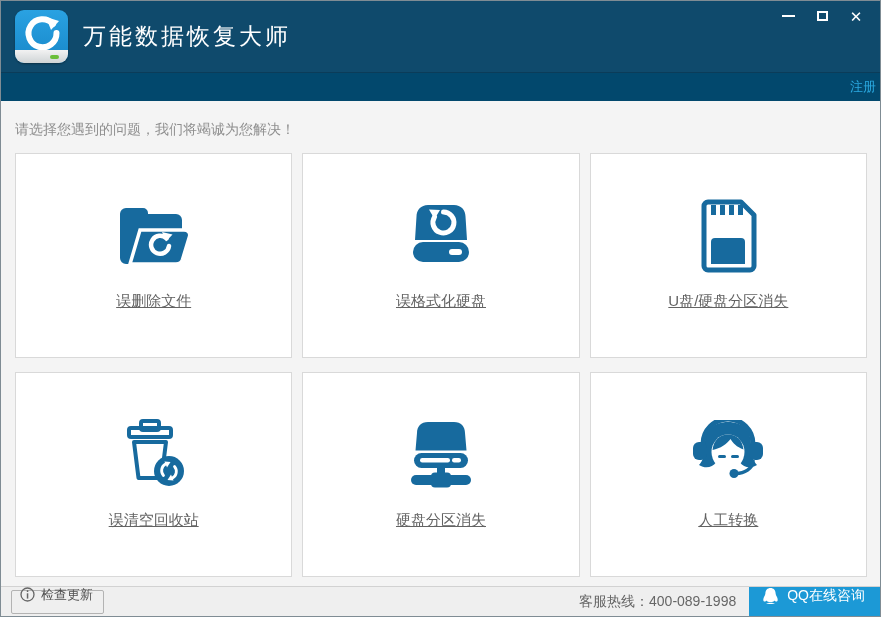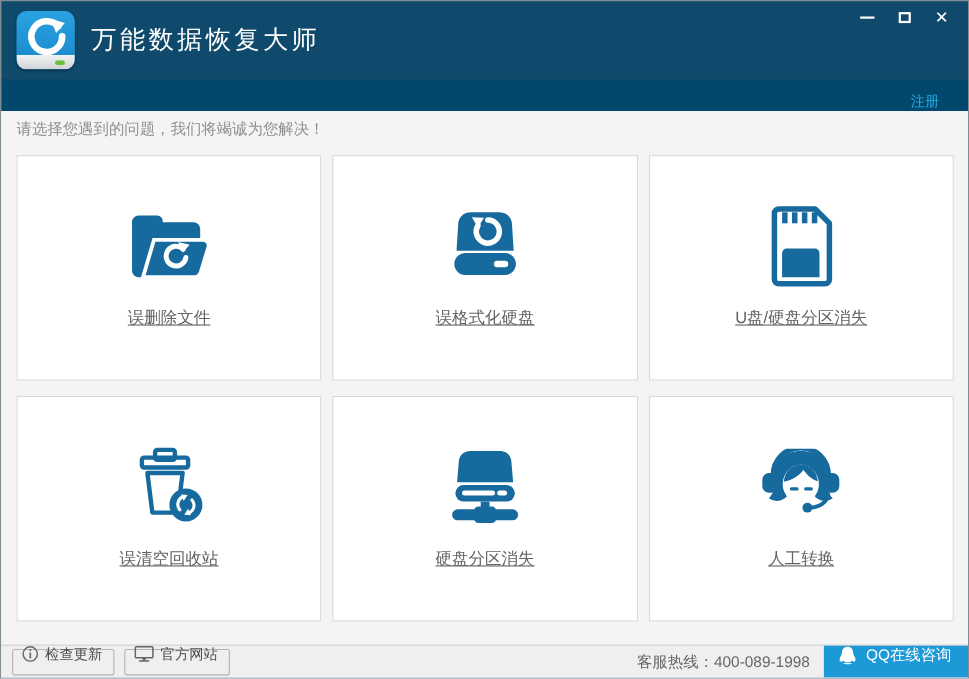--- a/index.html
+++ b/index.html
@@ -47,30 +47,30 @@
     width:28px; height:20px; display:flex;
     align-items:center; justify-content:center; cursor:pointer;
   }
   .glyph-min { width:13px; height:2px; background:#fff; }
   .glyph-max { width:11px; height:10px; border:2px solid #fff; }
   .glyph-close { color:#fff; font-size:15px; font-weight:bold; line-height:1; }
 
   
   .menubar {
     height:29px; background:#02486d; border-top:1px solid #0b3c59;
-    display:flex; align-items:flex-end; justify-content:flex-end;
-    padding-right:26px; flex:0 0 auto;
+    display:flex; align-items:center; justify-content:flex-end;
+    padding-right:4px; flex:0 0 auto;
   }
   .register-link { color:#2aa9e1; font-size:13px; cursor:pointer; text-decoration:none; }
 
   
   .main { flex:1 1 auto; background:#f4f4f4; }
   .instruction {
     color:#8f8f8f; font-size:14px;
-    padding:8px 14px 0 14px;
+    padding:20px 14px 0 14px;
   }
   .cards {
     margin:14px 13px 0 14px;
     display:grid;
     grid-template-columns:repeat(3,1fr);
     gap:14px 10px;
   }
   .card {
     height:205px; background:#fff; border:1px solid #d9d9d9;
     display:flex; flex-direction:column; align-items:center;
@@ -234,28 +234,20 @@
 
   <div class="statusbar">
     <button class="sbar-btn">
       <svg width="15" height="15" viewBox="0 0 15 15">
         <circle cx="7.5" cy="7.5" r="6.5" fill="none" stroke="#666" stroke-width="1.3"></circle>
         <rect x="6.8" y="3.2" width="1.5" height="1.8" fill="#666"></rect>
         <rect x="6.8" y="6.3" width="1.5" height="5.3" fill="#666"></rect>
       </svg>
       <span>检查更新</span>
     </button>
-    <button class="sbar-btn">
-      <svg width="18" height="15" viewBox="0 0 18 15">
-        <rect x="1" y="1" width="16" height="10" rx="1" fill="none" stroke="#666" stroke-width="1.4"></rect>
-        <rect x="7.5" y="11" width="3" height="2.2" fill="#666"></rect>
-        <rect x="4.5" y="13.2" width="9" height="1.4" fill="#666"></rect>
-      </svg>
-      <span>官方网站</span>
-    </button>
 
     <span class="hotline">客服热线：400-089-1998</span>
 
     <button class="qq-btn">
       <svg width="17" height="18" viewBox="0 0 17 18">
         <path d="M8.5,1 C5.4,1 3.4,3.2 3.4,6.3 c0,1.6 -1,2.7 -1.7,4.4 c-.6,1.6 -.6,3.2 .4,3.7 c.9,.5 1.9,-.4 2.4,-1 c.6,1.1 2.1,1.7 4,1.7 s3.4,-.6 4,-1.7 c.5,.6 1.5,1.5 2.4,1 c1,-.5 1,-2.1 .4,-3.7 C14.6,9 13.6,7.9 13.6,6.3 C13.6,3.2 11.6,1 8.5,1 z" fill="#fff"></path>
         <path d="M4.2,16.2 c1.2,.9 7.4,.9 8.6,0 c-1.2,-.7 -7.4,-.7 -8.6,0 z" fill="#fff"></path>
       </svg>
       <span>QQ在线咨询</span>
     </button>

